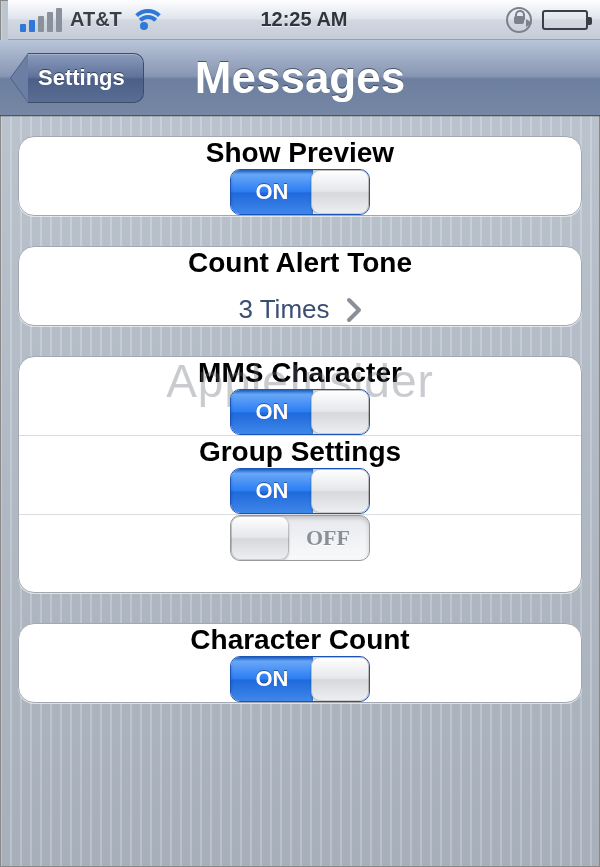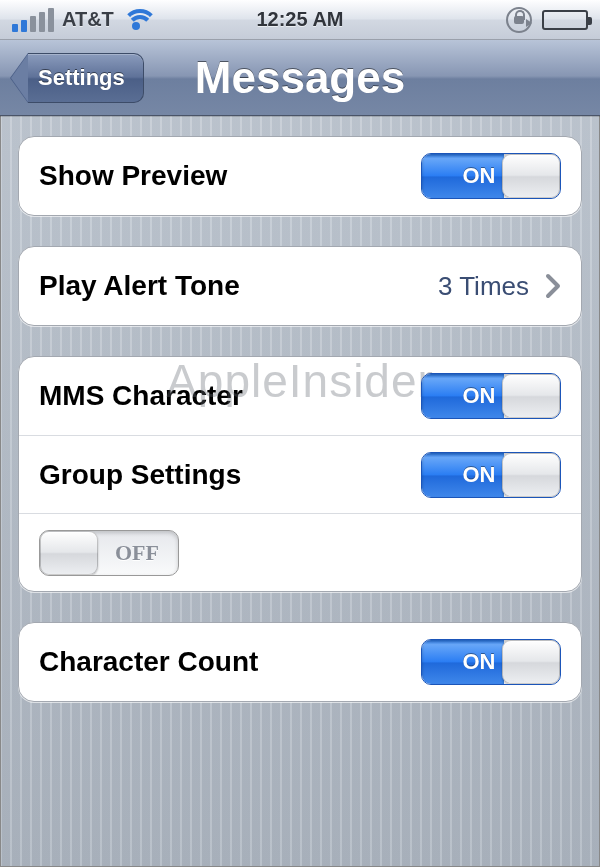--- a/index.html
+++ b/index.html
@@ -17,20 +17,21 @@
   
   .status-bar {
     height: 40px;
     background: linear-gradient(#fefeff,#dfe4ec 48%,#d2d8e2 52%,#c5ccd8);
     border-bottom: 1px solid #9aa0ab;
     display:flex; align-items:center; justify-content:space-between;
     padding: 0 12px;
     font-size: 20px; font-weight: 600; color:#3a3f47;
     position: relative;
     text-shadow: 0 1px 0 rgba(255,255,255,0.6);
+    margin-left: 8px;
   }
   .status-left { display:flex; align-items:center; gap:8px;}
   .signal { display:flex; align-items:flex-end; gap:3px; }
   .signal span { width:6px; background:#8a919c; border-radius:1px; }
   .signal span.on { background:#2f78d8; }
   .signal span:nth-child(1){height:8px} .signal span:nth-child(2){height:12px}
   .signal span:nth-child(3){height:16px} .signal span:nth-child(4){height:20px}
   .signal span:nth-child(5){height:24px}
   .wifi { position:relative; width:28px; height:22px; }
   .wifi::before, .wifi::after, .wifi b {
@@ -95,20 +96,21 @@
     border-radius:16px;
     margin-bottom: 30px;
     overflow:hidden;
     box-shadow: 0 1px 0 rgba(255,255,255,0.6);
   }
   .row {
     min-height:78px;
     padding: 0 20px;
     display:flex; align-items:center; justify-content:space-between;
     border-top:1px solid #d9dce1;
+    flex-direction:column;
   }
   .group .row:first-child{border-top:none;}
   .label { font-size:28px; font-weight:700; color:#000; }
   .value-wrap{display:flex;align-items:center;gap:16px;}
   .value { font-size:26px; font-weight:400; color:#3a4d73;}
   .chevron { color:#8a8f99; }
   .chevron svg{display:block;}
 
   
   .toggle {
@@ -134,21 +136,21 @@
     border-radius:9px;
     border:1px solid rgba(0,0,0,0.2);
     box-shadow: 0 1px 2px rgba(0,0,0,0.25), inset 0 1px 0 rgba(255,255,255,0.9);
   }
   .toggle.on .knob{ right:0; }
   .toggle.off .knob{ left:0; }
   .toggle .txt-on, .toggle .txt-off{
     position:absolute; top:0; bottom:0; display:flex;align-items:center;
     font-size:22px;font-weight:700;
   }
-  .toggle .txt-on{ left:16px; width:82px; justify-content:center; color:#fff; text-shadow:0 -1px 0 rgba(0,0,0,0.4);}
+  .toggle .txt-on{ left:0; width:82px; justify-content:center; color:#fff; text-shadow:0 -1px 0 rgba(0,0,0,0.4);}
   .toggle .txt-off{ right:0; width:82px; justify-content:center; color:#8a8f99; text-shadow:0 1px 0 #fff;font-family:Liberation Serif, serif;}
 
   .watermark{
     position:absolute; left:0; right:0; top:238px;
     text-align:center; font-size:46px; font-weight:400;
     color:rgba(100,105,115,0.35);
     letter-spacing:1px;
     pointer-events:none;
     font-family: "Helvetica Neue", Helvetica, Arial, sans-serif;
   }
@@ -200,21 +202,21 @@
           <div class="track-on"></div>
           <span class="txt-on">ON</span>
 
           <div class="knob"></div>
         </div>
       </div>
     </div>
 
     <div class="group">
       <div class="row">
-        <span class="label">Play Alert Tone</span>
+        <span class="label">Count Alert Tone</span>
         <div class="value-wrap">
           <span class="value">3 Times</span>
           <span class="chevron">
             <svg width="16" height="26" viewBox="0 0 16 26">
                 <path d="M3 3 L13 13 L3 23" stroke="#8a8f99" stroke-width="4" fill="none" stroke-linecap="round" stroke-linejoin="round"></path>
               </svg>
           </span>
         </div>
       </div>
     </div>

